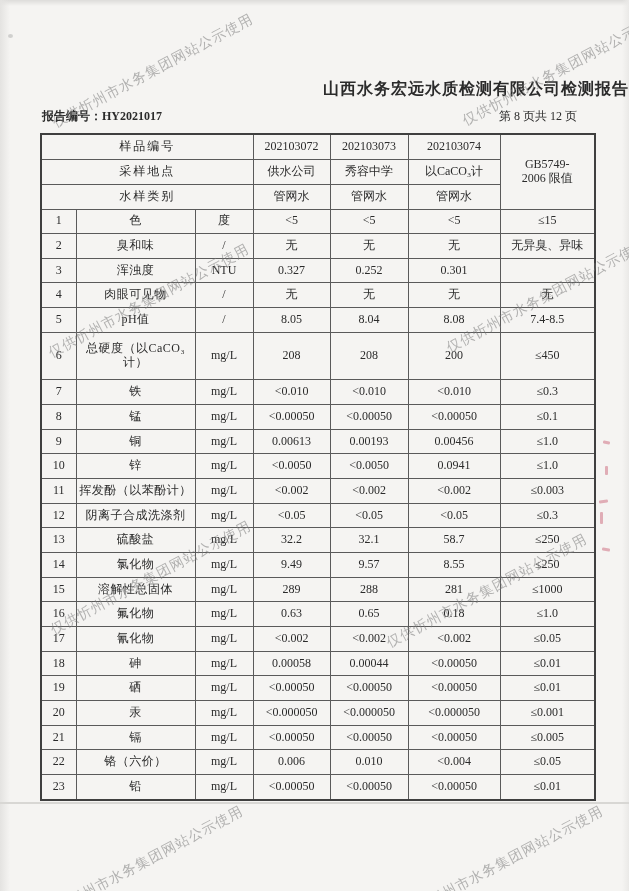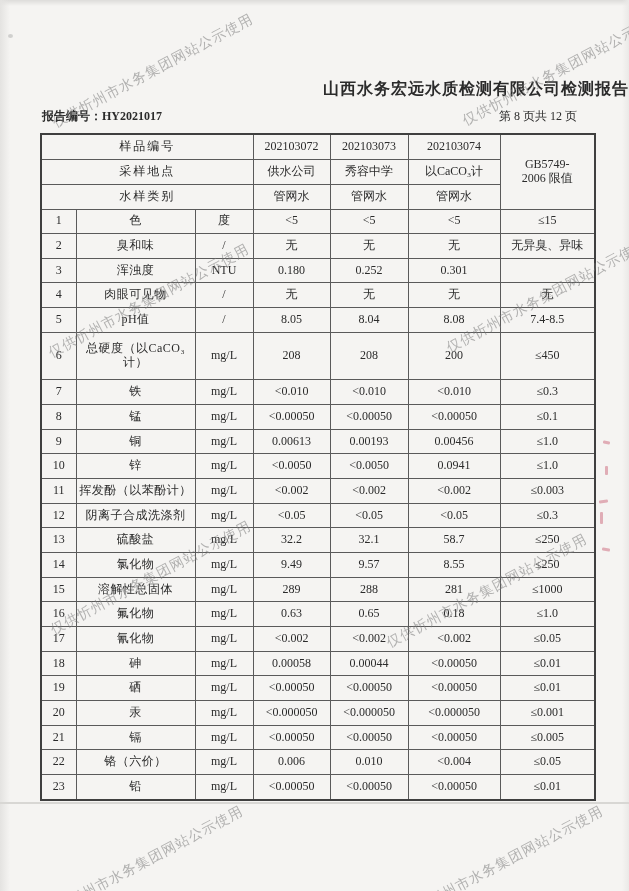--- a/index.html
+++ b/index.html
@@ -140,21 +140,21 @@
       <td>无</td>
       <td>无</td>
       <td>无</td>
       <td class="lim">无异臭、异味</td>
     </tr>
 
     <tr>
       <td>3</td>
       <td class="item">浑浊度</td>
       <td>NTU</td>
-      <td>0.180</td>
+      <td>0.327</td>
       <td>0.252</td>
       <td>0.301</td>
       <td class="lim"></td>
     </tr>
 
     <tr>
       <td>4</td>
       <td class="item">肉眼可见物</td>
       <td>/</td>
       <td>无</td>

